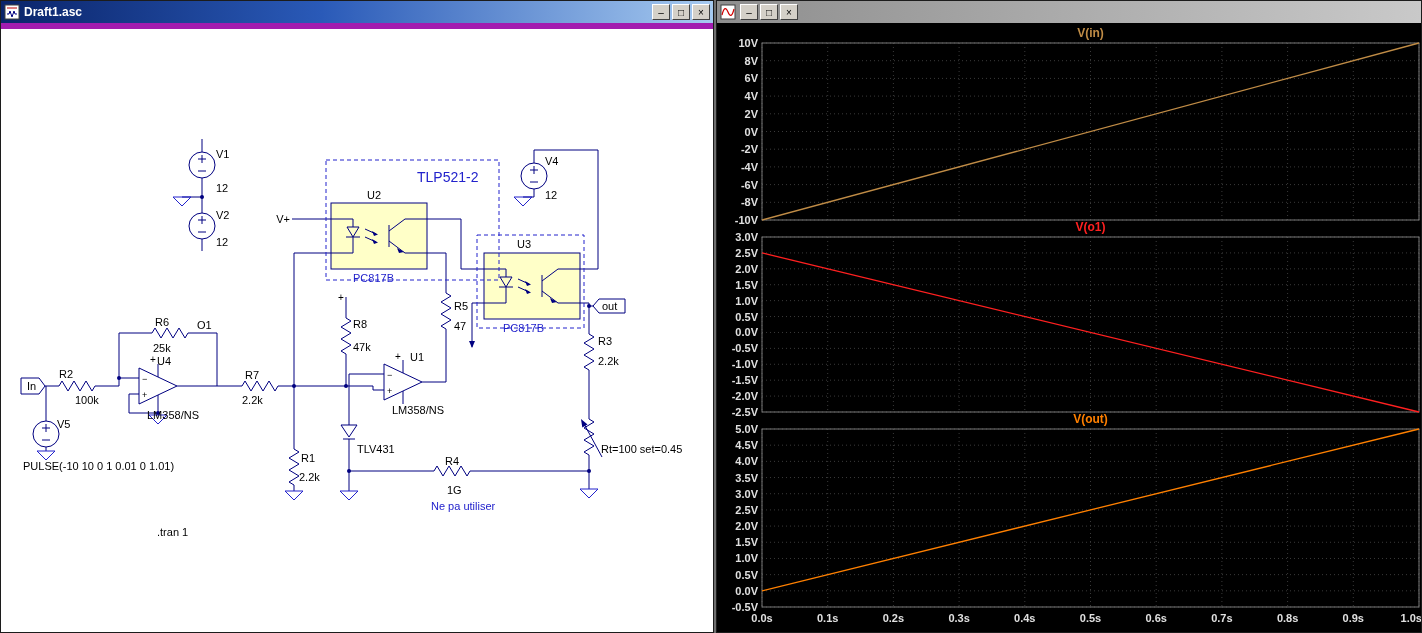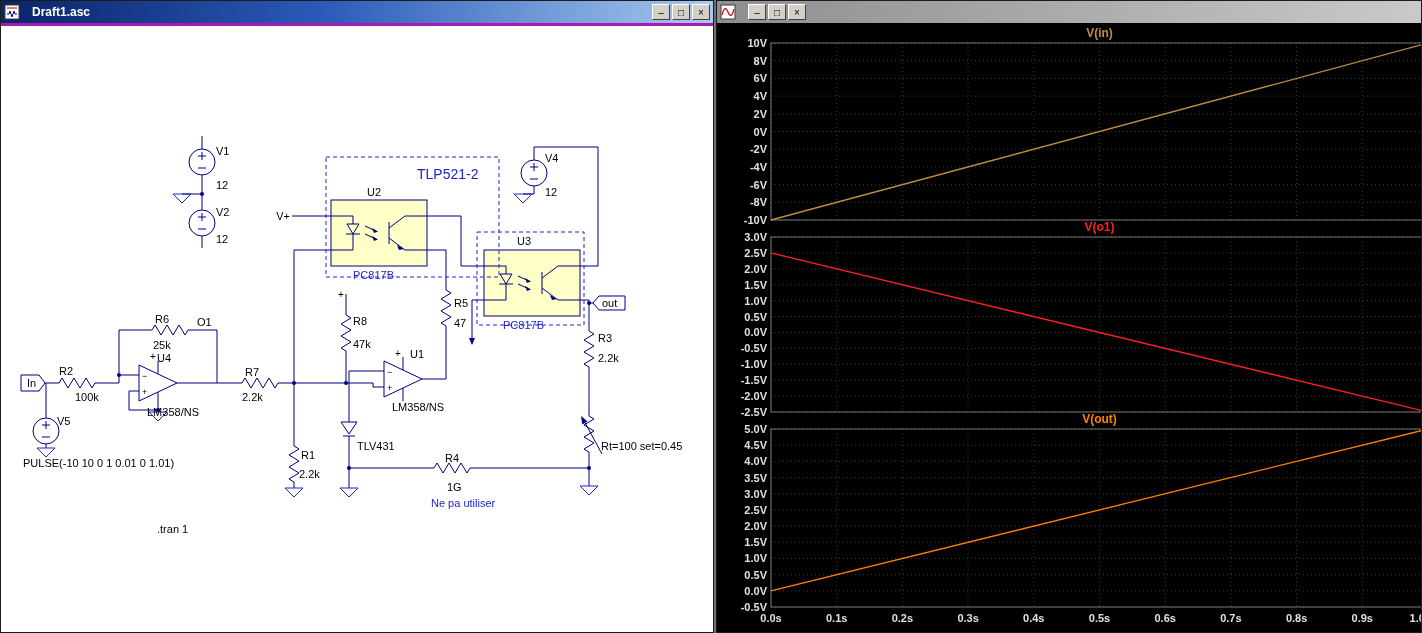--- a/index.html
+++ b/index.html
@@ -2,29 +2,29 @@
 <html><head>
 <meta charset="utf-8">
 <style>
   html,body{margin:0;padding:0}
   body{width:1422px;height:633px;position:relative;overflow:hidden;background:#6e6e6e;
        font-family:"Liberation Sans",sans-serif;}
   .window{position:absolute;top:0;height:633px;box-sizing:border-box;border:1px solid #1c1c1c;
           background:#d4d0c8;display:flex;flex-direction:column}
   .schematic-window{left:0;width:714px}
   .wave-window{left:716px;width:706px}
-  .titlebar{height:22px;flex:0 0 22px;display:flex;align-items:center;gap:12px;padding:4px 3px;box-sizing:border-box}
+  .titlebar{height:22px;flex:0 0 22px;display:flex;align-items:center;gap:4px;padding:4px 3px;box-sizing:border-box}
   .titlebar.active{background:linear-gradient(90deg,#0a246a 0%,#2a5ab8 45%,#a6caf0 100%);color:#ffffff}
   .titlebar.inactive{background:linear-gradient(90deg,#8e8e8e 0%,#c9c9c9 100%);color:#3c3c3c}
   .titletext{font-size:12px;font-weight:bold;flex:1;white-space:nowrap;overflow:hidden}
   .winbtns{display:flex;gap:2px}
   .winbtn{width:18px;height:16px;background:#d4d0c8;border:1px solid;border-color:#ffffff #404040 #404040 #ffffff;
           font-size:10px;line-height:13px;padding:0;color:#000;font-family:"Liberation Sans",sans-serif;text-align:center}
-  .canvas{flex:1;background:#ffffff;overflow:hidden;border-top:3px solid #a21caf}
-  .wavecontent{flex:1;background:#000000;overflow:hidden;padding-left:13px;box-sizing:border-box}
+  .canvas{flex:1;background:#ffffff;overflow:hidden;border-top:6px solid #a21caf}
+  .wavecontent{flex:1;background:#000000;overflow:hidden;padding-left:4px;box-sizing:border-box}
   svg{display:block}
   #schematic-svg text{font-family:"Liberation Sans",sans-serif;}
   #wave-svg text{font-family:"Liberation Sans",sans-serif;}
   .titleicon svg{display:block}
 </style>
 </head>
 <body>
 
 <div class="desktop">
 

